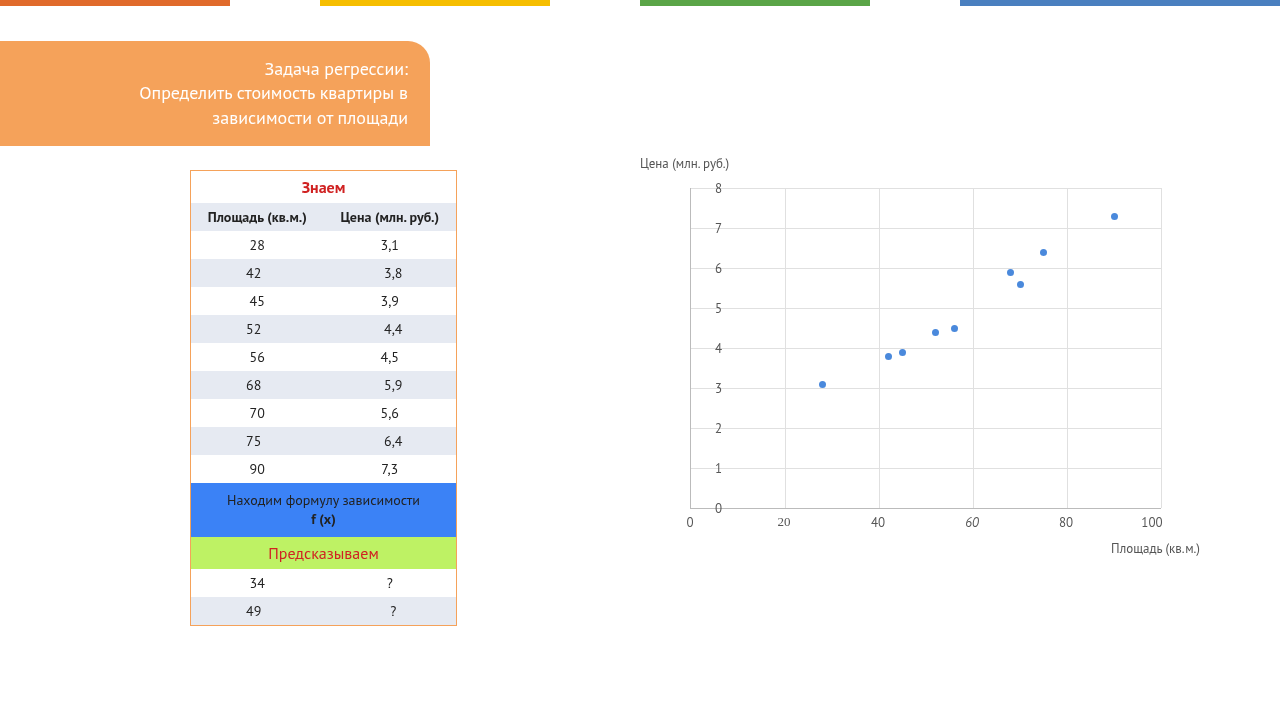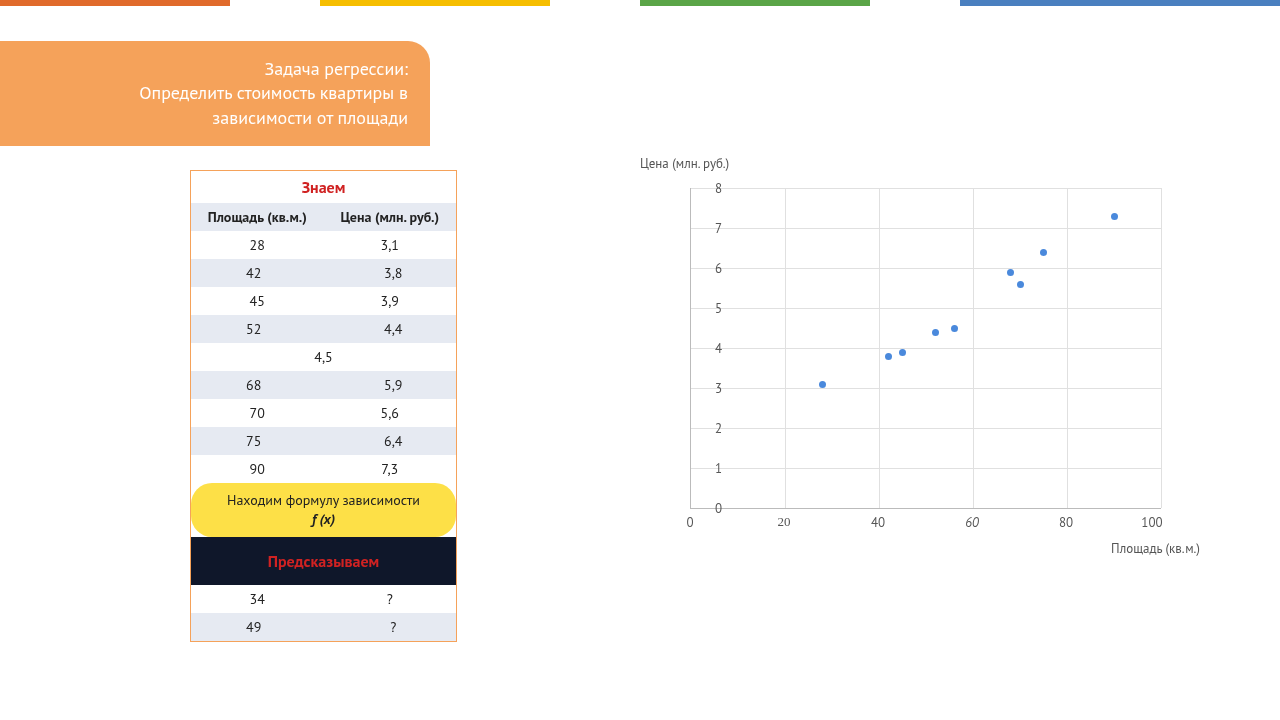--- a/index.html
+++ b/index.html
@@ -65,34 +65,33 @@
   }
   .tbl-headers > div, .tbl-row > div {
     flex: 1;
     text-align: center;
     padding: 5px 0;
   }
   .tbl-row { display: flex; }
   .tbl-row.alt { background: #e6eaf2; gap: 14px; }
 
   .formula-row {
-    background: #fde047;
+    background: #3b82f6;
     text-align: center;
     padding: 8px 6px;
     line-height: 1.35;
-    border-radius: 21px;
-  }
-  .formula-row .fx { font-style: italic; font-weight: 700; }
+  }
+  .formula-row .fx { font-weight: 700; }
 
   .predict-title {
     text-align: center;
     color: #d02222;
-    font-weight: 700;
-    padding: 14px 0;
-    background: #0f172a;
+    font-weight: 400;
+    padding: 6px 0;
+    background: #bef264;
     font-size: 16px;
   }
 
   
   .chart-wrap {
     position: absolute;
     left: 640px;
     top: 155px;
     width: 590px;
   }
@@ -199,20 +198,21 @@
         </div>
         <div class="tbl-row">
           <div>45</div>
           <div>3,9</div>
         </div>
         <div class="tbl-row alt">
           <div>52</div>
           <div>4,4</div>
         </div>
         <div class="tbl-row">
+          <div>56</div>
           <div>4,5</div>
         </div>
         <div class="tbl-row alt">
           <div>68</div>
           <div>5,9</div>
         </div>
         <div class="tbl-row">
           <div>70</div>
           <div>5,6</div>
         </div>

